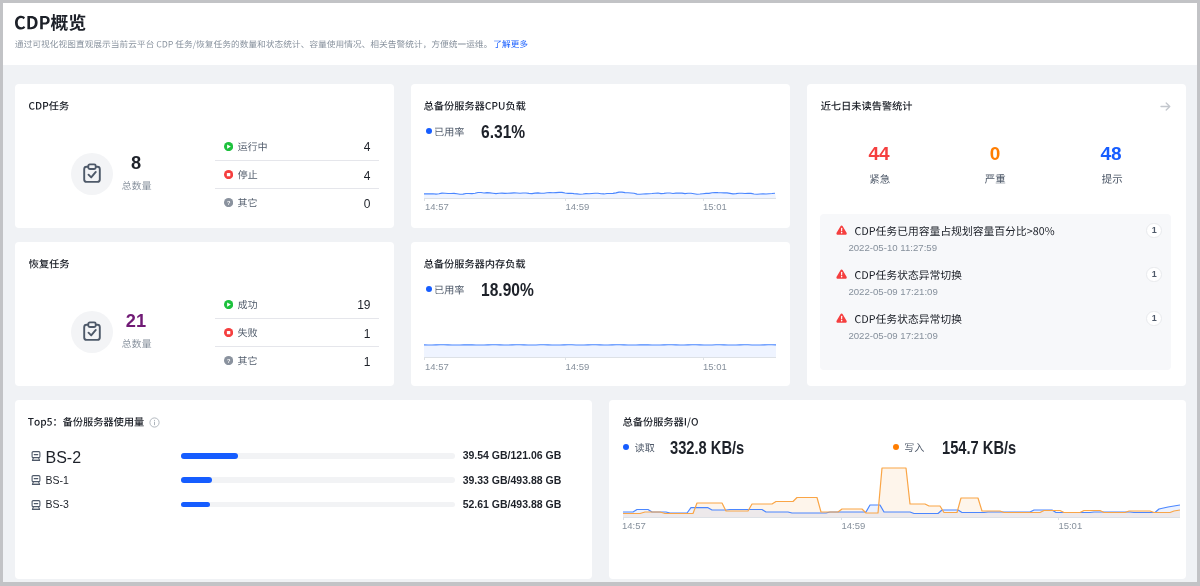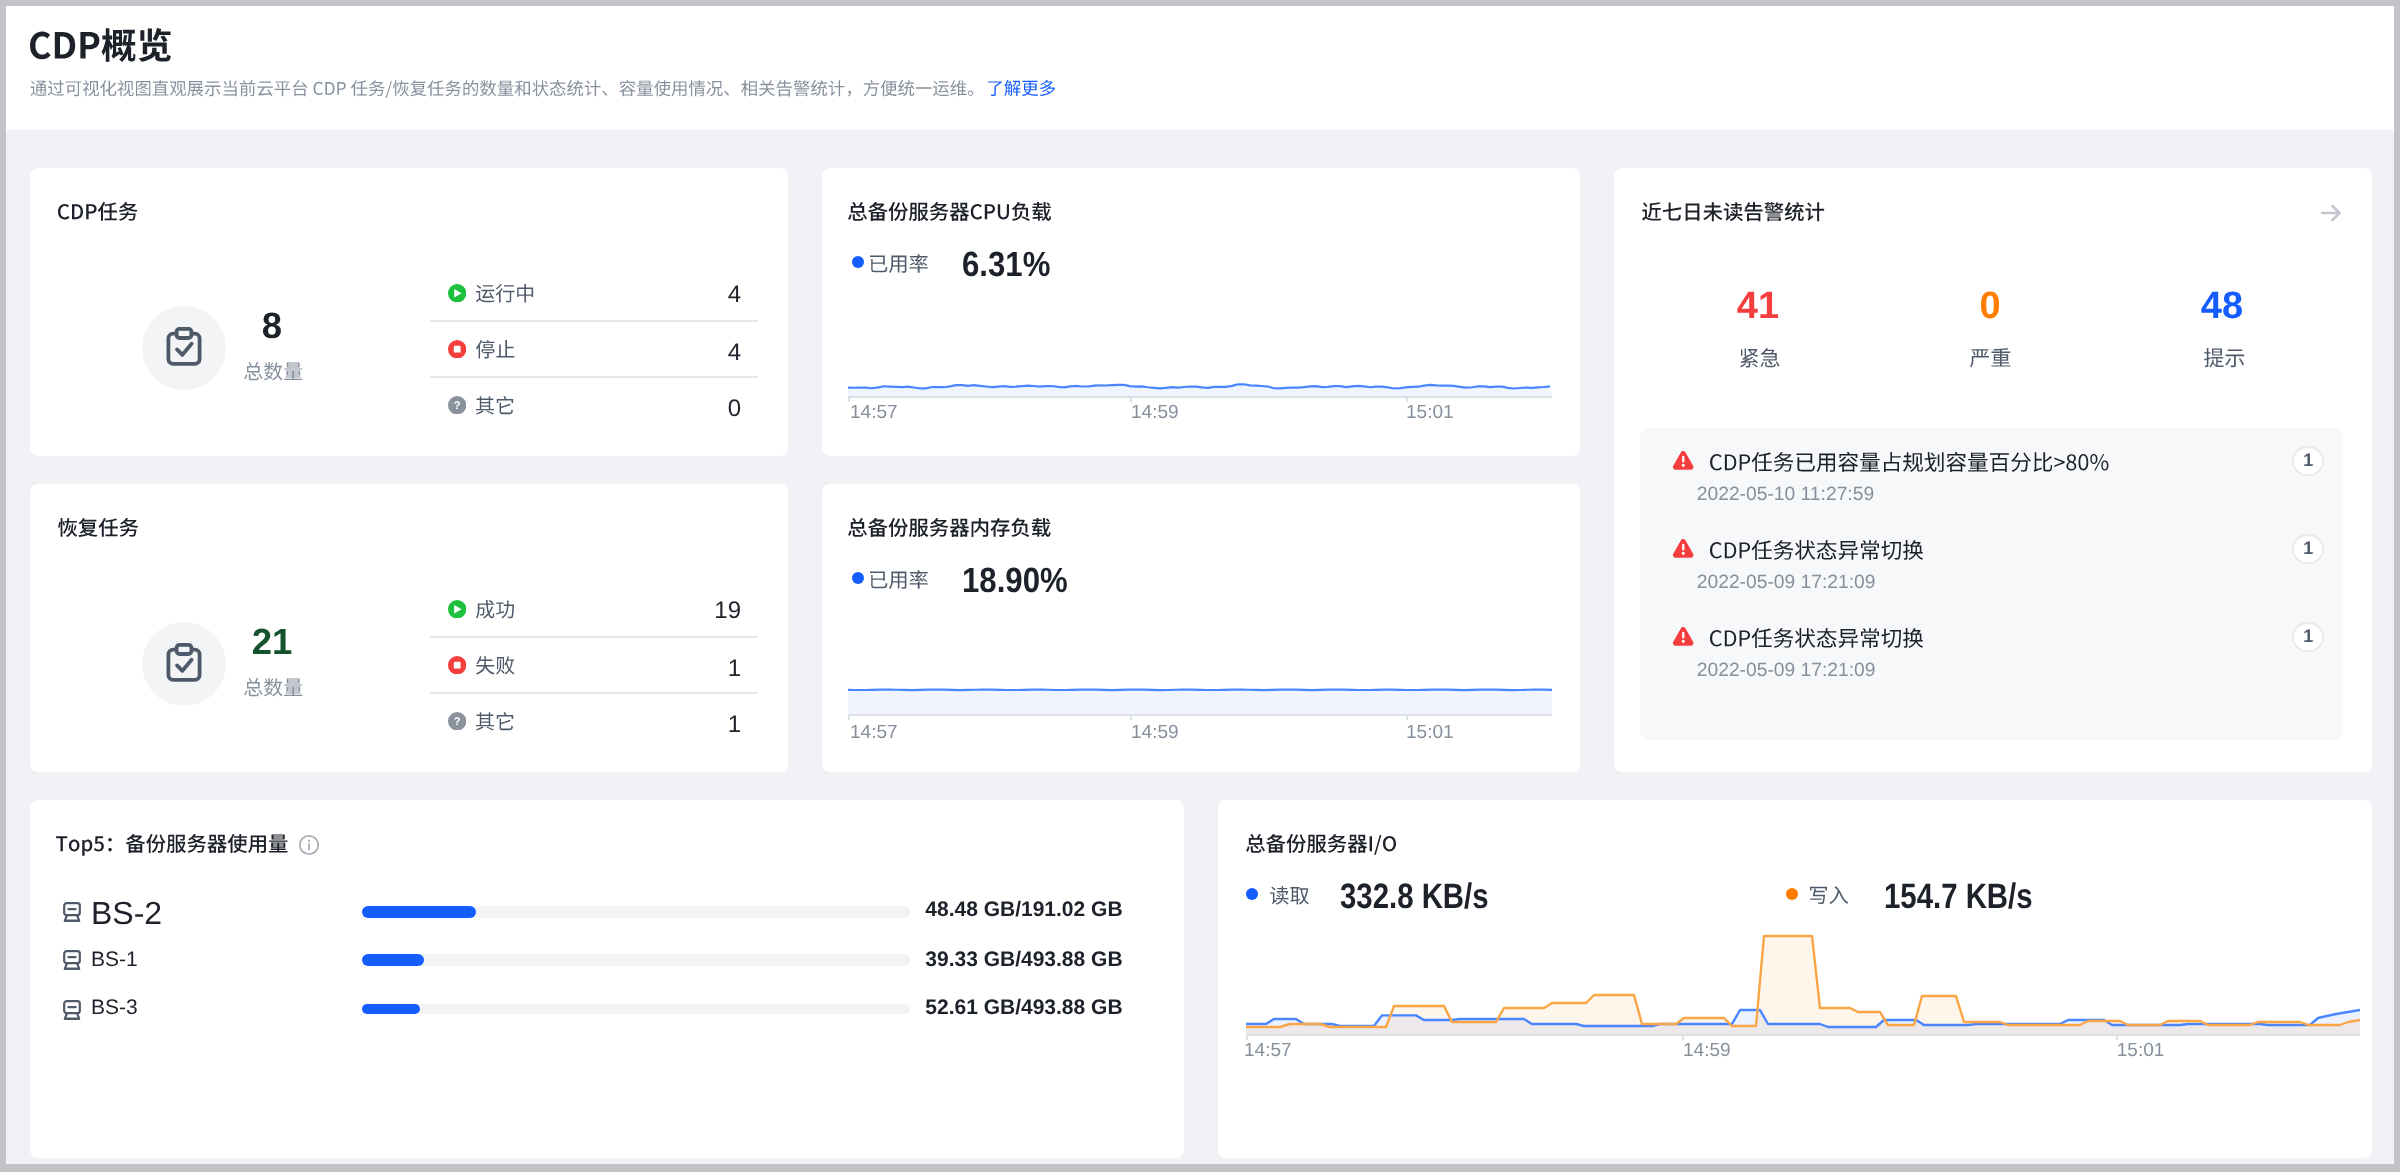--- a/index.html
+++ b/index.html
@@ -88,21 +88,21 @@
 <svg class="tp" style="left:238.0px;top:197.9px" width="19.7" height="10.2" viewBox="0 0 19.7 10.2">
     <path transform="translate(-0.5,8.5)" d="M5.7 -0.7C6.9 -0.2 8.1 0.3 8.8 0.8L9.5 0.3C8.7 -0.1 7.4 -0.7 6.2 -1.1ZM3.6 -1.2C2.9 -0.7 1.5 -0.1 0.5 0.2C0.6 0.4 0.8 0.6 0.9 0.8C2 0.4 3.4 -0.1 4.3 -0.7ZM6.9 -8.4V-7.2H3.1V-8.4H2.4V-7.2H0.8V-6.5H2.4V-2H0.5V-1.4H9.5V-2H7.6V-6.5H9.2V-7.2H7.6V-8.4ZM3.1 -2V-3.1H6.9V-2ZM3.1 -6.5H6.9V-5.5H3.1ZM3.1 -4.9H6.9V-3.8H3.1Z M12.3 -5.3V-0.8C12.3 0.3 12.7 0.6 14.1 0.6C14.4 0.6 16.9 0.6 17.2 0.6C18.5 0.6 18.8 0.1 19 -1.4C18.7 -1.5 18.4 -1.6 18.2 -1.8C18.1 -0.4 18 -0.2 17.2 -0.2C16.7 -0.2 14.5 -0.2 14.1 -0.2C13.2 -0.2 13 -0.3 13 -0.8V-2.4C14.7 -2.8 16.6 -3.4 17.9 -4L17.3 -4.6C16.3 -4.1 14.6 -3.5 13 -3.1V-5.3ZM14.3 -8.3C14.5 -7.9 14.7 -7.4 14.8 -7H10.9V-5H11.6V-6.3H18.3V-5H19.1V-7H15.5L15.7 -7.1C15.6 -7.5 15.2 -8 15 -8.5Z" fill="#4e5969"></path>
   </svg>
 <div class="abs" style="left:370.5px;top:197.7px;font-size:12px;font-weight:400;color:#1d2129;line-height:1;white-space:nowrap;transform:translateX(-100%);transform-origin:right top;">0</div>
 <div class="abs" style="left:70.5px;top:310.8px;width:42px;height:42px;border-radius:50%;background:#f3f4f6"></div>
 <svg class="abs" style="left:81.0px;top:321.1px" width="22" height="23" viewBox="0 0 22 23">
 <rect x="3.2" y="3.8" width="15.6" height="15.1" rx="2.4" fill="none" stroke="#4e5969" stroke-width="1.9"></rect>
 <rect x="7.3" y="1.4" width="7.4" height="4.6" rx="1.5" fill="#f3f4f6" stroke="#4e5969" stroke-width="1.9"></rect>
 <path d="M7.5 11.7 L10.2 14.4 L14.8 8.9" fill="none" stroke="#4e5969" stroke-width="1.9" stroke-linecap="round" stroke-linejoin="round"></path>
   </svg>
-<div class="abs" style="left:136.0px;top:312.1px;font-size:18.25px;font-weight:600;color:#14532d;line-height:1;white-space:nowrap;transform:translateX(-50%);transform-origin:center top;text-align:right;">21</div>
+<div class="abs" style="left:136.0px;top:312.1px;font-size:18.25px;font-weight:600;color:#701a75;line-height:1;white-space:nowrap;transform:translateX(-50%);transform-origin:center top;text-align:right;">21</div>
 <svg class="tp" style="left:121.9px;top:339.3px" width="30.1" height="10.2" viewBox="0 0 30.1 10.2">
     <path transform="translate(-0.4,8.4)" d="M7.6 -2.1C8.2 -1.4 8.8 -0.5 9 0.1L9.6 -0.3C9.4 -0.9 8.8 -1.8 8.2 -2.5ZM4.1 -2.7C4.8 -2.2 5.5 -1.5 5.9 -1L6.5 -1.5C6.1 -2 5.3 -2.7 4.7 -3.1ZM2.8 -2.4V-0.3C2.8 0.5 3.1 0.7 4.3 0.7C4.5 0.7 6.3 0.7 6.6 0.7C7.5 0.7 7.7 0.4 7.8 -0.7C7.6 -0.8 7.3 -0.9 7.1 -1C7.1 -0.1 7 0 6.5 0C6.1 0 4.6 0 4.4 0C3.7 0 3.6 -0.1 3.6 -0.4V-2.4ZM1.4 -2.2C1.2 -1.5 0.8 -0.6 0.4 -0.1L1.1 0.2C1.6 -0.4 1.9 -1.3 2.1 -2.1ZM2.6 -5.7H7.4V-3.9H2.6ZM1.9 -6.4V-3.2H8.2V-6.4H6.6C6.9 -6.9 7.3 -7.5 7.6 -8.1L6.8 -8.4C6.6 -7.8 6.1 -7 5.8 -6.4H3.7L4.3 -6.7C4.1 -7.2 3.6 -7.8 3.2 -8.4L2.6 -8.1C3 -7.5 3.4 -6.9 3.6 -6.4Z M14.4 -8.2C14.2 -7.8 13.9 -7.2 13.7 -6.9L14.2 -6.6C14.4 -7 14.8 -7.5 15.1 -7.9ZM10.9 -7.9C11.1 -7.5 11.4 -7 11.5 -6.6L12.1 -6.9C12 -7.2 11.7 -7.8 11.4 -8.2ZM14.1 -2.6C13.9 -2.1 13.6 -1.6 13.2 -1.3C12.8 -1.4 12.4 -1.6 12 -1.8C12.2 -2 12.3 -2.3 12.5 -2.6ZM11.1 -1.5C11.6 -1.3 12.1 -1.1 12.6 -0.8C12 -0.4 11.2 -0.1 10.4 0.1C10.5 0.3 10.7 0.5 10.8 0.7C11.7 0.5 12.5 0.1 13.3 -0.5C13.6 -0.3 13.9 -0.1 14.1 0.1L14.6 -0.4C14.4 -0.6 14.1 -0.8 13.8 -1C14.3 -1.5 14.7 -2.2 14.9 -3.1L14.5 -3.3L14.4 -3.2H12.8L13 -3.8L12.3 -3.9C12.3 -3.7 12.2 -3.5 12.1 -3.2H10.7V-2.6H11.8C11.5 -2.2 11.3 -1.8 11.1 -1.5ZM12.6 -8.4V-6.5H10.5V-5.9H12.3C11.9 -5.3 11.1 -4.7 10.4 -4.4C10.5 -4.2 10.7 -4 10.8 -3.8C11.4 -4.1 12.1 -4.7 12.6 -5.3V-4H13.3V-5.4C13.8 -5 14.4 -4.6 14.6 -4.4L15 -4.9C14.8 -5.1 13.9 -5.6 13.4 -5.9H15.3V-6.5H13.3V-8.4ZM16.3 -8.3C16 -6.6 15.6 -4.9 14.8 -3.8C15 -3.7 15.3 -3.5 15.4 -3.4C15.6 -3.7 15.9 -4.2 16.1 -4.7C16.3 -3.7 16.6 -2.8 16.9 -2C16.4 -1 15.6 -0.3 14.5 0.2C14.7 0.4 14.9 0.7 14.9 0.8C15.9 0.3 16.7 -0.4 17.3 -1.3C17.8 -0.4 18.4 0.2 19.2 0.7C19.3 0.5 19.6 0.3 19.7 0.1C18.9 -0.3 18.2 -1.1 17.7 -2C18.2 -3 18.6 -4.3 18.8 -5.8H19.5V-6.5H16.6C16.8 -7 16.9 -7.6 17 -8.2ZM18.1 -5.8C17.9 -4.6 17.7 -3.6 17.3 -2.8C16.9 -3.7 16.7 -4.7 16.5 -5.8Z M22.5 -6.7H27.5V-6.1H22.5ZM22.5 -7.6H27.5V-7.1H22.5ZM21.8 -8.1V-5.7H28.2V-8.1ZM20.5 -5.2V-4.7H29.5V-5.2ZM22.3 -2.7H24.6V-2.1H22.3ZM25.4 -2.7H27.8V-2.1H25.4ZM22.3 -3.7H24.6V-3.2H22.3ZM25.4 -3.7H27.8V-3.2H25.4ZM20.5 -0V0.6H29.6V-0H25.4V-0.6H28.7V-1.1H25.4V-1.7H28.5V-4.2H21.6V-1.7H24.6V-1.1H21.3V-0.6H24.6V-0Z" fill="#86909c"></path>
   </svg>
 <svg class="abs" style="left:223.6px;top:299.6px" width="9.2" height="9.2" viewBox="-4.6 -4.6 9.2 9.2">
     <circle cx="0" cy="0" r="4.6" fill="#1dc13d"></circle>
     <path d="M-1.5,-2.1 L2.2,0 L-1.5,2.1 Z" fill="#fff"></path>
   </svg>
 <svg class="tp" style="left:238.0px;top:299.7px" width="20.0" height="10.3" viewBox="0 0 20.0 10.3">
     <path transform="translate(-0.4,8.4)" d="M5.4 -8.4C5.4 -7.8 5.5 -7.2 5.5 -6.7H1.3V-3.9C1.3 -2.6 1.2 -0.9 0.4 0.4C0.5 0.5 0.9 0.7 1 0.9C1.9 -0.5 2.1 -2.5 2.1 -3.9V-4H3.9C3.9 -2.2 3.8 -1.6 3.7 -1.4C3.6 -1.4 3.5 -1.3 3.4 -1.3C3.2 -1.3 2.8 -1.3 2.3 -1.4C2.4 -1.2 2.5 -0.9 2.5 -0.7C3 -0.7 3.5 -0.7 3.7 -0.7C4 -0.7 4.2 -0.8 4.3 -1C4.5 -1.2 4.6 -2.1 4.6 -4.3C4.6 -4.4 4.6 -4.7 4.6 -4.7H2.1V-6H5.5C5.7 -4.4 5.9 -2.9 6.3 -1.7C5.6 -1 4.9 -0.3 4 0.1C4.1 0.3 4.4 0.6 4.5 0.8C5.3 0.3 6 -0.3 6.6 -0.9C7 0.1 7.6 0.7 8.4 0.7C9.2 0.7 9.5 0.2 9.6 -1.5C9.4 -1.6 9.1 -1.7 8.9 -1.9C8.9 -0.6 8.8 -0 8.5 -0C8 -0 7.5 -0.6 7.1 -1.6C7.9 -2.6 8.5 -3.7 8.9 -5L8.2 -5.2C7.8 -4.2 7.4 -3.3 6.9 -2.5C6.6 -3.4 6.4 -4.6 6.3 -6H9.5V-6.7H6.3C6.2 -7.2 6.2 -7.8 6.2 -8.4ZM6.7 -7.9C7.4 -7.6 8.1 -7.1 8.5 -6.7L9 -7.2C8.6 -7.6 7.8 -8.1 7.2 -8.4Z M10.4 -1.8 10.6 -1.1C11.6 -1.3 13.1 -1.8 14.4 -2.1L14.3 -2.9L12.7 -2.4V-6.5H14.2V-7.2H10.5V-6.5H12V-2.2C11.4 -2.1 10.8 -1.9 10.4 -1.8ZM16 -8.2C16 -7.5 16 -6.8 15.9 -6.1H14.3V-5.4H15.9C15.8 -3 15.2 -0.9 13.1 0.2C13.3 0.4 13.5 0.6 13.6 0.8C15.9 -0.5 16.5 -2.7 16.6 -5.4H18.6C18.5 -1.8 18.3 -0.5 18.1 -0.2C17.9 -0 17.8 0 17.6 0C17.4 0 16.9 -0 16.2 -0.1C16.4 0.1 16.4 0.5 16.5 0.7C17 0.7 17.6 0.7 17.9 0.7C18.3 0.7 18.5 0.6 18.7 0.3C19.1 -0.2 19.2 -1.6 19.4 -5.7C19.4 -5.8 19.4 -6.1 19.4 -6.1H16.7C16.7 -6.8 16.7 -7.5 16.7 -8.2Z" fill="#4e5969"></path>
   </svg>
@@ -146,21 +146,21 @@
 <div class="abs" style="left:481.2px;top:281.8px;font-size:17.5px;font-weight:700;color:#1d2129;line-height:1;white-space:nowrap;transform:scaleX(0.89);transform-origin:left top;">18.90%</div>
 <svg class="abs" style="left:424px;top:297.4px" width="352" height="70" viewBox="0 0 352 70">
 <path d="M0.0,47.90 L4.0,48.00 L8.0,48.01 L12.0,47.92 L16.0,47.81 L20.0,47.78 L24.0,47.87 L28.0,47.98 L32.0,48.02 L36.0,47.95 L40.0,47.83 L44.0,47.78 L48.0,47.84 L52.0,47.95 L56.0,48.02 L60.0,47.98 L64.0,47.87 L68.0,47.78 L72.0,47.81 L76.0,47.92 L80.0,48.01 L84.0,48.00 L88.0,47.90 L92.0,47.80 L96.0,47.79 L100.0,47.88 L104.0,47.99 L108.0,48.01 L112.0,47.93 L116.0,47.82 L120.0,47.78 L124.0,47.85 L128.0,47.97 L132.0,48.02 L136.0,47.96 L140.0,47.85 L144.0,47.78 L148.0,47.82 L152.0,47.94 L156.0,48.02 L160.0,47.99 L164.0,47.88 L168.0,47.79 L172.0,47.80 L176.0,47.90 L180.0,48.00 L184.0,48.01 L188.0,47.91 L192.0,47.81 L196.0,47.79 L200.0,47.87 L204.0,47.98 L208.0,48.02 L212.0,47.95 L216.0,47.83 L220.0,47.78 L224.0,47.84 L228.0,47.95 L232.0,48.02 L236.0,47.98 L240.0,47.86 L244.0,47.78 L248.0,47.81 L252.0,47.92 L256.0,48.01 L260.0,48.00 L264.0,47.90 L268.0,47.80 L272.0,47.79 L276.0,47.89 L280.0,47.99 L284.0,48.01 L288.0,47.93 L292.0,47.82 L296.0,47.78 L300.0,47.85 L304.0,47.97 L308.0,48.02 L312.0,47.96 L316.0,47.85 L320.0,47.78 L324.0,47.82 L328.0,47.94 L332.0,48.02 L336.0,47.99 L340.0,47.88 L344.0,47.79 L348.0,47.80 L352.0,47.90 L352,60 L0,60 Z" fill="rgba(64,128,255,0.085)"></path>
 <path d="M0.0,47.90 L4.0,48.00 L8.0,48.01 L12.0,47.92 L16.0,47.81 L20.0,47.78 L24.0,47.87 L28.0,47.98 L32.0,48.02 L36.0,47.95 L40.0,47.83 L44.0,47.78 L48.0,47.84 L52.0,47.95 L56.0,48.02 L60.0,47.98 L64.0,47.87 L68.0,47.78 L72.0,47.81 L76.0,47.92 L80.0,48.01 L84.0,48.00 L88.0,47.90 L92.0,47.80 L96.0,47.79 L100.0,47.88 L104.0,47.99 L108.0,48.01 L112.0,47.93 L116.0,47.82 L120.0,47.78 L124.0,47.85 L128.0,47.97 L132.0,48.02 L136.0,47.96 L140.0,47.85 L144.0,47.78 L148.0,47.82 L152.0,47.94 L156.0,48.02 L160.0,47.99 L164.0,47.88 L168.0,47.79 L172.0,47.80 L176.0,47.90 L180.0,48.00 L184.0,48.01 L188.0,47.91 L192.0,47.81 L196.0,47.79 L200.0,47.87 L204.0,47.98 L208.0,48.02 L212.0,47.95 L216.0,47.83 L220.0,47.78 L224.0,47.84 L228.0,47.95 L232.0,48.02 L236.0,47.98 L240.0,47.86 L244.0,47.78 L248.0,47.81 L252.0,47.92 L256.0,48.01 L260.0,48.00 L264.0,47.90 L268.0,47.80 L272.0,47.79 L276.0,47.89 L280.0,47.99 L284.0,48.01 L288.0,47.93 L292.0,47.82 L296.0,47.78 L300.0,47.85 L304.0,47.97 L308.0,48.02 L312.0,47.96 L316.0,47.85 L320.0,47.78 L324.0,47.82 L328.0,47.94 L332.0,48.02 L336.0,47.99 L340.0,47.88 L344.0,47.79 L348.0,47.80 L352.0,47.90" fill="none" stroke="#4a86ff" stroke-width="1.1"></path>
 <path d="M0 60.5 H352" stroke="#dde1e6" stroke-width="1"></path>
 <path d="M0.5 60.5 V63 M141.5 60.5 V63 M279.5 60.5 V63" stroke="#dde1e6" stroke-width="1"></path>
 </svg>
 <div class="abs" style="left:425.0px;top:361.8px;font-size:9.5px;font-weight:400;color:#86909c;line-height:1;white-space:nowrap;">14:57</div>
 <div class="abs" style="left:565.5px;top:361.8px;font-size:9.5px;font-weight:400;color:#86909c;line-height:1;white-space:nowrap;">14:59</div>
 <div class="abs" style="left:703.0px;top:361.8px;font-size:9.5px;font-weight:400;color:#86909c;line-height:1;white-space:nowrap;">15:01</div>
-<div class="abs" style="left:879.0px;top:144.0px;font-size:19px;font-weight:700;color:#f53f3f;line-height:1;white-space:nowrap;transform:translateX(-50%);transform-origin:center top;">41</div>
+<div class="abs" style="left:879.0px;top:144.0px;font-size:19px;font-weight:700;color:#f53f3f;line-height:1;white-space:nowrap;transform:translateX(-50%);transform-origin:center top;">44</div>
 <svg class="tp" style="left:869.6px;top:173.9px" width="20.8" height="10.7" viewBox="0 0 20.8 10.7">
     <path transform="translate(-0.7,8.9)" d="M6.6 -0.8C7.5 -0.4 8.6 0.3 9.1 0.7L9.7 0.3C9.1 -0.2 8 -0.8 7.2 -1.2ZM3.1 -1.3C2.5 -0.7 1.6 -0.2 0.7 0.2C0.9 0.3 1.2 0.6 1.3 0.7C2.1 0.3 3.2 -0.3 3.8 -1ZM1.2 -8.2V-5H1.9V-8.2ZM3 -8.6V-4.7H3.7V-8.6ZM4.6 -8.4V-7.7H5.2C5.5 -7 5.9 -6.4 6.4 -6C5.7 -5.6 5 -5.4 4.2 -5.3C4.3 -5.2 4.3 -5.1 4.4 -5L4.3 -5.1C3.6 -4.5 2.8 -4 2.5 -3.9C2.3 -3.7 2 -3.7 1.9 -3.6C1.9 -3.4 2.1 -3.1 2.1 -2.9C2.3 -3 2.5 -3 4 -3.1C3.3 -2.8 2.8 -2.5 2.5 -2.4C1.9 -2.2 1.4 -2.1 1.1 -2.1C1.2 -1.8 1.3 -1.5 1.3 -1.3C1.6 -1.4 2 -1.4 5 -1.6V-0C5 0.1 5 0.1 4.8 0.1C4.7 0.1 4.1 0.1 3.5 0.1C3.6 0.3 3.7 0.6 3.8 0.8C4.5 0.8 5.1 0.8 5.4 0.7C5.7 0.6 5.8 0.4 5.8 -0V-1.7L8.5 -1.8C8.8 -1.6 9 -1.4 9.1 -1.2L9.7 -1.6C9.3 -2.1 8.3 -2.9 7.6 -3.4L7 -3C7.3 -2.8 7.6 -2.6 7.8 -2.4L3.6 -2.2C4.9 -2.7 6.1 -3.2 7.3 -3.9L6.8 -4.5C6.3 -4.2 5.9 -4 5.4 -3.7L3.4 -3.7C3.9 -3.9 4.4 -4.3 4.9 -4.7L4.9 -4.7C5.6 -4.9 6.3 -5.1 7 -5.5C7.6 -5 8.4 -4.7 9.4 -4.5C9.5 -4.7 9.7 -5 9.9 -5.1C9 -5.3 8.3 -5.5 7.6 -5.9C8.4 -6.5 9 -7.2 9.4 -8.2L8.9 -8.4L8.8 -8.4ZM5.9 -7.7H8.3C8 -7.2 7.5 -6.7 7 -6.3C6.5 -6.7 6.2 -7.2 5.9 -7.7Z M13.3 -1.9V-0.4C13.3 0.5 13.6 0.7 14.8 0.7C15.1 0.7 17 0.7 17.2 0.7C18.2 0.7 18.5 0.4 18.6 -0.9C18.4 -0.9 18 -1.1 17.9 -1.2C17.8 -0.2 17.7 -0 17.2 -0C16.7 -0 15.2 -0 14.8 -0C14.2 -0 14 -0.1 14 -0.4V-1.9ZM14.8 -2.2C15.4 -1.7 16 -0.9 16.3 -0.5L17 -0.9C16.7 -1.4 16 -2.1 15.4 -2.6ZM18.6 -1.9C19 -1.2 19.5 -0.2 19.7 0.3L20.5 0C20.3 -0.6 19.7 -1.5 19.2 -2.2ZM12 -1.9C11.8 -1.3 11.4 -0.4 10.9 0.1L11.7 0.5C12 -0.1 12.4 -1 12.7 -1.6ZM13.9 -8.9C13.4 -7.9 12.4 -6.8 11 -6C11.2 -5.8 11.5 -5.6 11.6 -5.4C11.9 -5.6 12.1 -5.7 12.3 -5.9V-5.7H18.3V-4.8H12.5V-4.2H18.3V-3.3H12.1V-2.6H19.1V-6.4H17C17.3 -6.8 17.7 -7.3 17.9 -7.7L17.4 -8.1L17.2 -8H14.3C14.5 -8.3 14.6 -8.5 14.7 -8.7ZM12.9 -6.4C13.2 -6.7 13.5 -7 13.8 -7.4H16.8C16.6 -7 16.3 -6.6 16.1 -6.4Z" fill="#4e5969"></path>
   </svg>
 <div class="abs" style="left:995.0px;top:144.0px;font-size:19px;font-weight:700;color:#ff7d00;line-height:1;white-space:nowrap;transform:translateX(-50%);transform-origin:center top;">0</div>
 <svg class="tp" style="left:985.4px;top:173.9px" width="21.2" height="10.6" viewBox="0 0 21.2 10.6">
     <path transform="translate(-0.3,8.8)" d="M1.5 -7C1.9 -6.4 2.3 -5.6 2.4 -5L3.1 -5.3C3 -5.8 2.6 -6.6 2.2 -7.2ZM8.2 -7.2C8 -6.6 7.5 -5.8 7.2 -5.2L7.8 -5C8.2 -5.5 8.7 -6.3 9 -7ZM1.2 -4.8V-3.1C1.2 -2.1 1.1 -0.7 0.3 0.3C0.5 0.4 0.8 0.7 0.9 0.9C1.8 -0.3 2 -1.9 2 -3.1V-4.1H9.8V-4.8H6.7V-7.5H9.5V-8.2H1.1V-7.5H3.7V-4.8ZM4.5 -7.5H5.9V-4.8H4.5Z M12.2 -5.7V-2.4H15.3V-1.7H11.8V-1.1H15.3V-0.1H11V0.5H20.5V-0.1H16.1V-1.1H19.8V-1.7H16.1V-2.4H19.4V-5.7H16.1V-6.3H20.4V-7H16.1V-7.8C17.3 -7.9 18.5 -8 19.4 -8.1L19 -8.8C17.3 -8.5 14.3 -8.3 11.9 -8.2C12 -8 12.1 -7.8 12.1 -7.6C13.1 -7.6 14.2 -7.6 15.3 -7.7V-7H11.1V-6.3H15.3V-5.7ZM12.9 -3.8H15.3V-3H12.9ZM16.1 -3.8H18.6V-3H16.1ZM12.9 -5.1H15.3V-4.3H12.9ZM16.1 -5.1H18.6V-4.3H16.1Z" fill="#4e5969"></path>
   </svg>
 <div class="abs" style="left:1111.0px;top:144.0px;font-size:19px;font-weight:700;color:#165dff;line-height:1;white-space:nowrap;transform:translateX(-50%);transform-origin:center top;">48</div>
 <svg class="tp" style="left:1101.5px;top:173.9px" width="21.1" height="10.6" viewBox="0 0 21.1 10.6">
     <path transform="translate(-0.3,8.8)" d="M5 -6.5H8.5V-5.6H5ZM5 -7.9H8.5V-7H5ZM4.3 -8.5V-5H9.3V-8.5ZM4.5 -3.1C4.3 -1.6 3.9 -0.4 2.9 0.4C3.1 0.5 3.4 0.7 3.5 0.8C4.1 0.3 4.5 -0.3 4.8 -1.1C5.5 0.4 6.6 0.7 8.1 0.7H10C10 0.5 10.1 0.1 10.2 -0C9.8 -0 8.4 -0 8.1 -0C7.8 -0 7.5 -0 7.1 -0.1V-1.7H9.3V-2.4H7.1V-3.6H9.9V-4.3H3.8V-3.6H6.4V-0.3C5.8 -0.5 5.3 -1 5 -1.9C5.1 -2.3 5.2 -2.6 5.2 -3ZM1.7 -8.8V-6.7H0.4V-6H1.7V-3.7C1.2 -3.5 0.7 -3.3 0.3 -3.2L0.5 -2.5L1.7 -2.9V-0.1C1.7 0 1.7 0 1.5 0C1.4 0.1 1 0.1 0.6 0C0.7 0.3 0.8 0.6 0.8 0.8C1.4 0.8 1.8 0.7 2.1 0.6C2.4 0.5 2.5 0.3 2.5 -0.1V-3.1L3.6 -3.5L3.5 -4.2L2.5 -3.9V-6H3.6V-6.7H2.5V-8.8Z M13 -3.7C12.5 -2.5 11.7 -1.3 10.9 -0.6C11.1 -0.5 11.4 -0.3 11.6 -0.1C12.4 -0.9 13.3 -2.2 13.8 -3.5ZM17.7 -3.4C18.4 -2.4 19.2 -1 19.5 -0.1L20.3 -0.5C20 -1.4 19.2 -2.7 18.4 -3.7ZM12.1 -8V-7.3H19.5V-8ZM11.1 -5.5V-4.7H15.3V-0.2C15.3 -0 15.3 0 15.1 0C14.9 0 14.2 0 13.5 0C13.6 0.2 13.7 0.6 13.8 0.8C14.7 0.8 15.3 0.8 15.7 0.7C16.1 0.6 16.2 0.3 16.2 -0.2V-4.7H20.4V-5.5Z" fill="#4e5969"></path>
@@ -201,21 +201,21 @@
 <div class="abs" style="left:848.4px;top:330.8px;font-size:9.65px;font-weight:400;color:#86909c;line-height:1;white-space:nowrap;">2022-05-09 17:21:09</div>
 <svg class="abs" style="left:30.6px;top:450.9px" width="10" height="10" viewBox="0 0 10 10">
 <rect x="1.1" y="0.6" width="7.8" height="6.0" rx="1.2" fill="none" stroke="#4e5969" stroke-width="1.1"></rect>
 <path d="M3.2 3.6 H6.8" stroke="#4e5969" stroke-width="1.1" stroke-linecap="round"></path>
 <path d="M2.5 6.6 L1.4 9.4 H8.6 L7.5 6.6" fill="none" stroke="#4e5969" stroke-width="1.1" stroke-linejoin="round"></path>
 <path d="M1.6 9.4 H8.4" stroke="#4e5969" stroke-width="1.1"></path>
   </svg>
 <div class="abs" style="left:45.5px;top:450.3px;font-size:16px;font-weight:400;color:#1d2129;line-height:1;white-space:nowrap;">BS-2</div>
 <div class="abs" style="left:181px;top:453.0px;width:274.4px;height:5.6px;border-radius:3px;background:#f2f3f5"></div>
 <div class="abs" style="left:181px;top:453.0px;width:56.8px;height:5.6px;border-radius:3px;background:#165dff"></div>
-<div class="abs" style="left:561.3px;top:450.2px;font-size:10.5px;font-weight:600;color:#1d2129;line-height:1;white-space:nowrap;transform:translateX(-100%);transform-origin:right top;">48.48 GB/191.02 GB</div>
+<div class="abs" style="left:561.3px;top:450.2px;font-size:10.5px;font-weight:600;color:#1d2129;line-height:1;white-space:nowrap;transform:translateX(-100%);transform-origin:right top;">39.54 GB/121.06 GB</div>
 <svg class="abs" style="left:30.6px;top:475.3px" width="10" height="10" viewBox="0 0 10 10">
 <rect x="1.1" y="0.6" width="7.8" height="6.0" rx="1.2" fill="none" stroke="#4e5969" stroke-width="1.1"></rect>
 <path d="M3.2 3.6 H6.8" stroke="#4e5969" stroke-width="1.1" stroke-linecap="round"></path>
 <path d="M2.5 6.6 L1.4 9.4 H8.6 L7.5 6.6" fill="none" stroke="#4e5969" stroke-width="1.1" stroke-linejoin="round"></path>
 <path d="M1.6 9.4 H8.4" stroke="#4e5969" stroke-width="1.1"></path>
   </svg>
 <div class="abs" style="left:45.5px;top:474.6px;font-size:10.5px;font-weight:400;color:#1d2129;line-height:1;white-space:nowrap;">BS-1</div>
 <div class="abs" style="left:181px;top:477.4px;width:274.4px;height:5.6px;border-radius:3px;background:#f2f3f5"></div>
 <div class="abs" style="left:181px;top:477.4px;width:30.8px;height:5.6px;border-radius:3px;background:#165dff"></div>
 <div class="abs" style="left:561.3px;top:474.5px;font-size:10.5px;font-weight:600;color:#1d2129;line-height:1;white-space:nowrap;transform:translateX(-100%);transform-origin:right top;">39.33 GB/493.88 GB</div>

